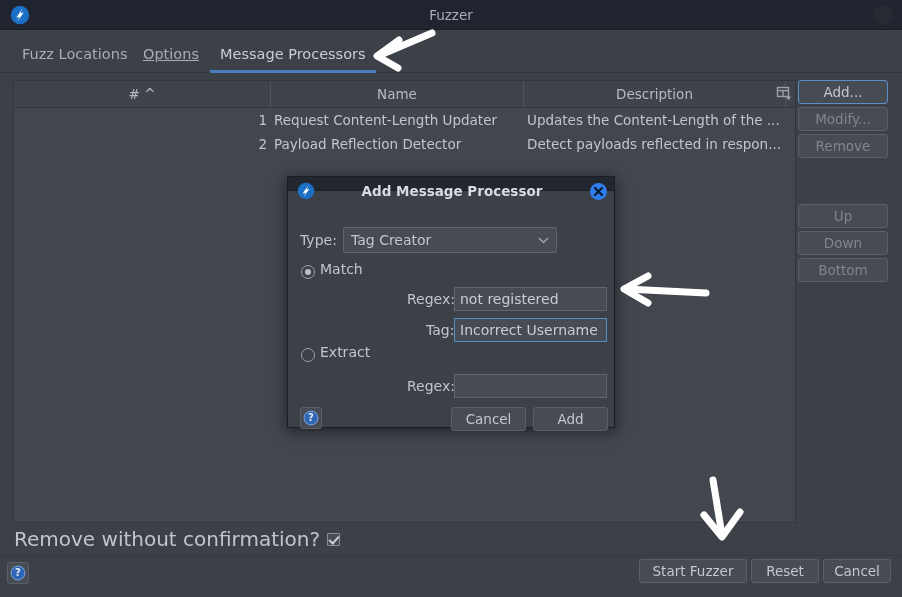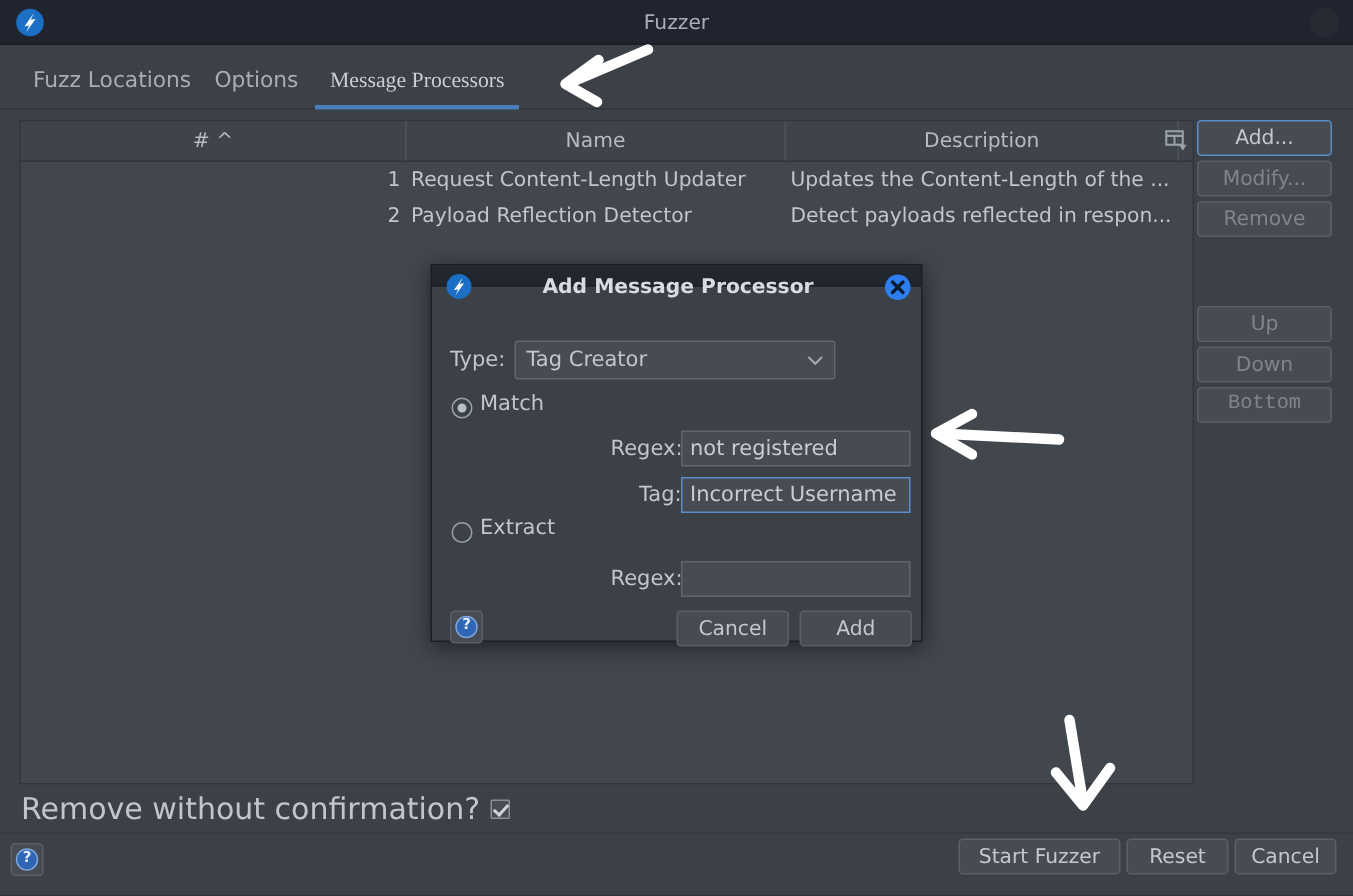--- a/index.html
+++ b/index.html
@@ -49,22 +49,22 @@
     font-size: 14.5px; color: #a8adb5;
     padding: 0 10px;
     cursor: default;
   }
   .tab.active { color: #c9ced6; }
   .tab.active::after {
     content: ""; position: absolute; left: 0; bottom: 0;
     width: 100%; height: 3px; background: #4a7ebb;
   }
   #tab-0 { left: 12px; }
-  #tab-1 { left: 133px; }
-  #tab-2 { left: 210px; font-family: Liberation Serif, serif; }
+  #tab-1 { left: 133px; text-decoration: underline; }
+  #tab-2 { left: 210px; }
 
   
   .table-panel {
     position: absolute; left: 13px; top: 80px;
     width: 783px; height: 443px;
     background: #42464d;
     border: 1px solid #31353c;
   }
   .table-head {
     position: relative; height: 27px;
@@ -109,21 +109,21 @@
   .side-btn {
     position: absolute; left: 798px; width: 90px; height: 24px;
     line-height: 22px;
   }
   #sb-add    { top: 80px; }
   #sb-modify { top: 107px; }
   #sb-remove { top: 134px; }
   #sb-top    { top: 177px; }
   #sb-up     { top: 204px; }
   #sb-down   { top: 231px; }
-  #sb-bottom { top: 258px; font-family: Liberation Mono, monospace; }
+  #sb-bottom { top: 258px; }
 
   
   .confirm-row {
     position: absolute; left: 14px; top: 529px; height: 20px;
     font-size: 20px; color: #c2c6cc;
     display: flex; align-items: center;
   }
   .checkbox {
     display: inline-block; width: 13px; height: 13px;
     margin-left: 7px;

